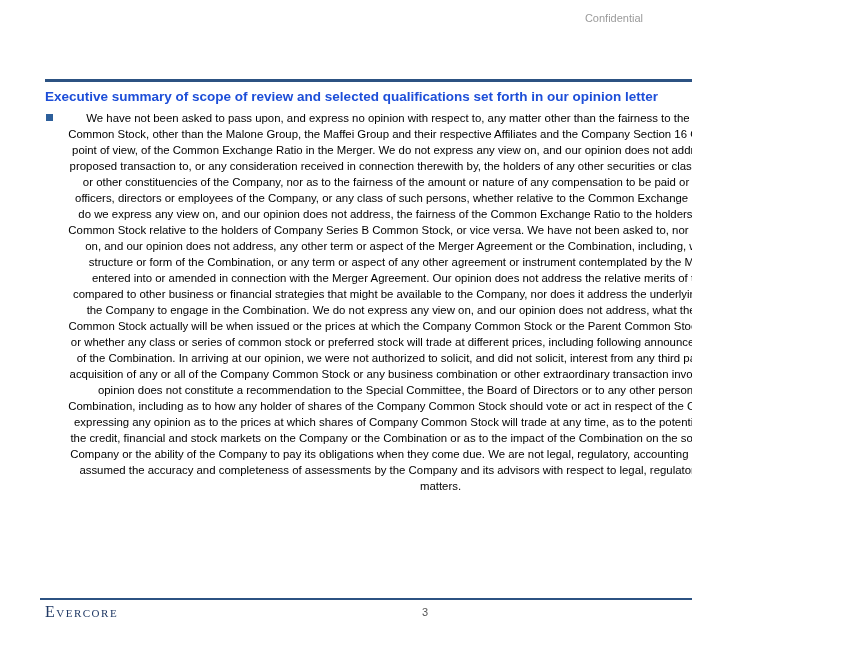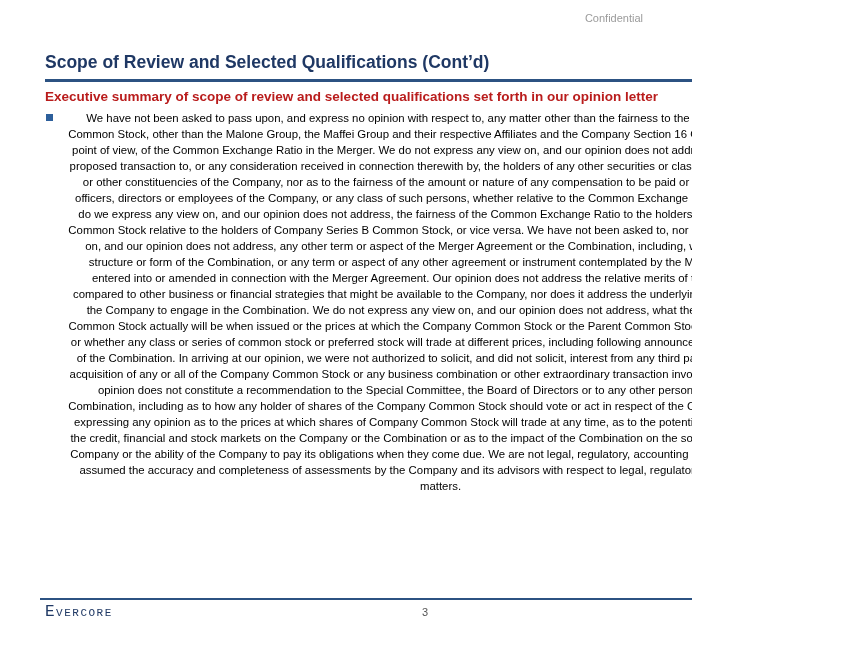--- a/index.html
+++ b/index.html
@@ -36,21 +36,21 @@
     height: 2.5px;
     background: #2c5282;
   }
   .subtitle {
     position: absolute;
     left: 45px;
     top: 89px;
     margin: 0;
     font-size: 13.5px;
     font-weight: bold;
-    color: #b91c1c;
+    color: #1d4ed8;
     white-space: nowrap;
   }
   .bullet-row {
     position: absolute;
     left: 45px;
     top: 110px;
     width: 768px;
   }
   .bullet-marker {
     position: absolute;
@@ -73,21 +73,21 @@
     left: 40px;
     top: 598px;
     width: 771px;
     height: 2px;
     background: #2c5282;
   }
   .brand {
     position: absolute;
     left: 45px;
     top: 603px;
-    font-family: Liberation Mono, monospace;
+    font-family: Liberation Serif, serif;
     font-variant: small-caps;
     font-size: 16px;
     letter-spacing: 1.5px;
     color: #1f3864;
   }
   .pagenum {
     position: absolute;
     left: 0;
     top: 606px;
     width: 850px;
@@ -115,21 +115,20 @@
     background: #ffffff;
   }
 </style>
 </head>
 <body>
 
 <div class="slide">
 
   <div class="confidential">Confidential</div>
 
-  <h1 class="title">Scope of Review and Selected Qualifications (Cont’d)</h1>
 
   <div class="title-rule"></div>
 
   <h2 class="subtitle">Executive summary of scope of review and selected qualifications set forth in our opinion letter</h2>
 
   <div class="bullet-row">
     <span class="bullet-marker"></span>
     <p class="bullet-text">We have not been asked to pass upon, and express no opinion with respect to, any matter other than the fairness to the holders of Company Common Stock, other than the Malone Group, the Maffei Group and their respective Affiliates and the Company Section 16 Officers, from a financial point of view, of the Common Exchange Ratio in the Merger.  We do not express any view on, and our opinion does not address, the fairness of the proposed transaction to, or any consideration received in connection therewith by, the holders of any other securities or class of securities, creditors or other constituencies of the Company, nor as to the fairness of the amount or nature of any compensation to be paid or payable to any of the officers, directors or employees of the Company, or any class of such persons, whether relative to the Common Exchange Ratio or otherwise, nor do we express any view on, and our opinion does not address, the fairness of the Common Exchange Ratio to the holders of Company Series A Common Stock relative to the holders of Company Series B Common Stock, or vice versa.  We have not been asked to, nor do we express any view on, and our opinion does not address, any other term or aspect of the Merger Agreement or the Combination, including, without limitation, the structure or form of the Combination, or any term or aspect of any other agreement or instrument contemplated by the Merger Agreement or entered into or amended in connection with the Merger Agreement.  Our opinion does not address the relative merits of the Combination as compared to other business or financial strategies that might be available to the Company, nor does it address the underlying business decision of the Company to engage in the Combination.  We do not express any view on, and our opinion does not address, what the value of the Parent Common Stock actually will be when issued or the prices at which the Company Common Stock or the Parent Common Stock will trade at any time, or whether any class or series of common stock or preferred stock will trade at different prices, including following announcement or consummation of the Combination. In arriving at our opinion, we were not authorized to solicit, and did not solicit, interest from any third party with respect to the acquisition of any or all of the Company Common Stock or any business combination or other extraordinary transaction involving the Company.  Our opinion does not constitute a recommendation to the Special Committee, the Board of Directors or to any other persons in respect of the Combination, including as to how any holder of shares of the Company Common Stock should vote or act in respect of the Combination.  We are not expressing any opinion as to the prices at which shares of Company Common Stock will trade at any time, as to the potential effects of volatility in the credit, financial and stock markets on the Company or the Combination or as to the impact of the Combination on the solvency or viability of the Company or the ability of the Company to pay its obligations when they come due. We are not legal, regulatory, accounting or tax experts and have assumed the accuracy and completeness of assessments by the Company and its advisors with respect to legal, regulatory, accounting and tax matters.</p>
   </div>
 

